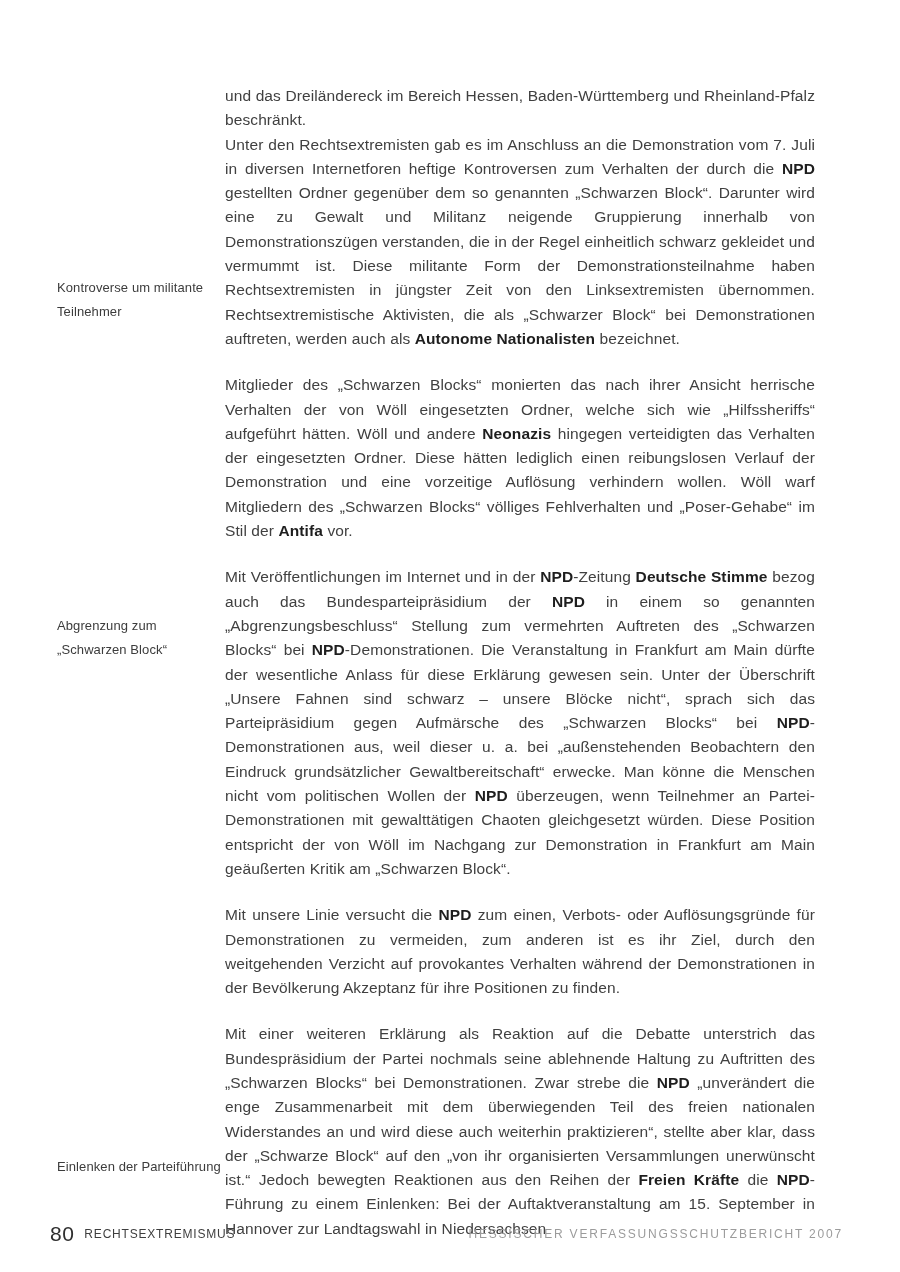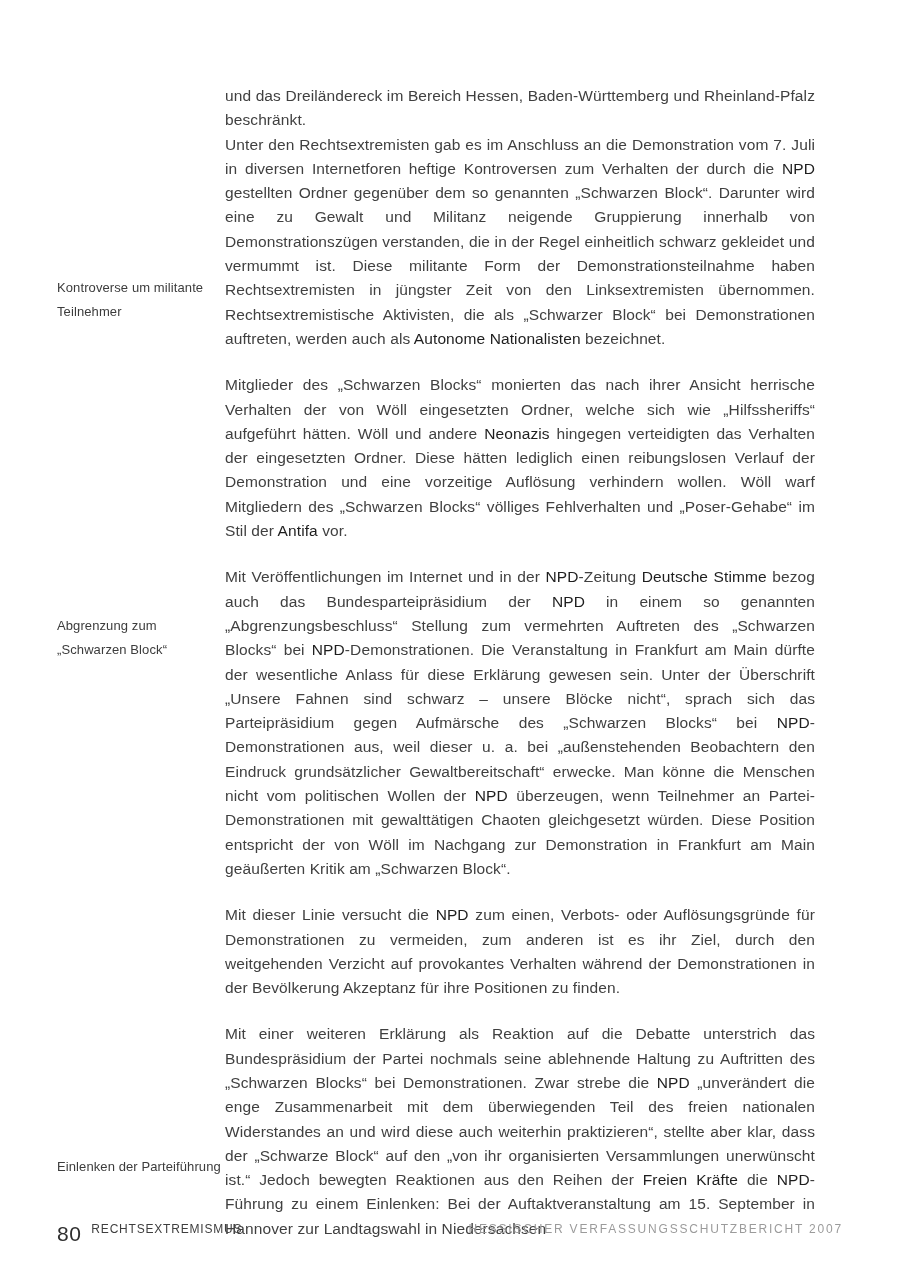--- a/index.html
+++ b/index.html
@@ -32,21 +32,21 @@
 
   .body-text {
     font-size: 15.5px;
     line-height: 24.3px;
     color: var(--body-text);
     text-align: justify;
     margin-bottom: 22px;
     letter-spacing: 0.1px;
   }
   .body-text .b {
-    font-weight: normal;
+    font-weight: bold;
     color: var(--bold-text);
   }
 
   .intro { margin-bottom: 0; }
 
   .heading {
     font-size: 18px;
     line-height: 26px;
     font-weight: 400;
     color: var(--heading-blue);
@@ -64,25 +64,25 @@
     color: var(--note-text);
     letter-spacing: 0.1px;
   }
   .margin-note div { white-space: nowrap; }
   #note-0 { top: 276px; }
   #note-1 { top: 614px; }
   #note-2 { top: 1155px; }
 
   .footer {
     position: absolute;
-    left: 57px;
+    left: 50px;
     right: 57px;
     top: 1222px;
     display: flex;
-    align-items: flex-start;
+    align-items: center;
   }
   .page-number {
     font-size: 21px;
     color: #2e2e2e;
     letter-spacing: 0.5px;
   }
   .footer-section {
     font-size: 12px;
     letter-spacing: 0.8px;
     color: var(--footer-left);
@@ -103,21 +103,21 @@
   <div class="content">
     <p class="body-text intro"><span>und das Dreiländereck im Bereich Hessen, Baden-Württemberg und Rheinland-Pfalz beschränkt.</span></p>
 
 
     <p class="body-text"><span>Unter den Rechtsextremisten gab es im Anschluss an die Demonstration vom 7. Juli in diversen Internetforen heftige Kontroversen zum Verhalten der durch die </span><span class="b">NPD</span><span> gestellten Ordner gegenüber dem so genannten „Schwarzen Block“. Darunter wird eine zu Gewalt und Militanz neigende Gruppierung innerhalb von Demonstrationszügen verstanden, die in der Regel einheitlich schwarz gekleidet und vermummt ist. Diese militante Form der Demonstrationsteilnahme haben Rechtsextremisten in jüngster Zeit von den Linksextremisten übernommen. Rechtsextremistische Aktivisten, die als „Schwarzer Block“ bei Demonstrationen auftreten, werden auch als </span><span class="b">Autonome Nationalisten</span><span> bezeichnet.</span></p>
 
     <p class="body-text"><span>Mitglieder des „Schwarzen Blocks“ monierten das nach ihrer Ansicht herrische Verhalten der von Wöll eingesetzten Ordner, welche sich wie „Hilfssheriffs“ aufgeführt hätten. Wöll und andere </span><span class="b">Neonazis</span><span> hingegen verteidigten das Verhalten der eingesetzten Ordner. Diese hätten lediglich einen reibungslosen Verlauf der Demonstration und eine vorzeitige Auflösung verhindern wollen. Wöll warf Mitgliedern des „Schwarzen Blocks“ völliges Fehlverhalten und „Poser-Gehabe“ im Stil der </span><span class="b">Antifa</span><span> vor.</span></p>
 
     <p class="body-text"><span>Mit Veröffentlichungen im Internet und in der </span><span class="b">NPD</span><span>-Zeitung </span><span class="b">Deutsche Stimme</span><span> bezog auch das Bundesparteipräsidium der </span><span class="b">NPD</span><span> in einem so genannten „Abgrenzungsbeschluss“ Stellung zum vermehrten Auftreten des „Schwarzen Blocks“ bei </span><span class="b">NPD</span><span>-Demonstrationen. Die Veranstaltung in Frankfurt am Main dürfte der wesentliche Anlass für diese Erklärung gewesen sein. Unter der Überschrift „Unsere Fahnen sind schwarz – unsere Blöcke nicht“, sprach sich das Parteipräsidium gegen Aufmärsche des „Schwarzen Blocks“ bei </span><span class="b">NPD</span><span>-Demonstrationen aus, weil dieser u. a. bei „außenstehenden Beobachtern den Eindruck grundsätzlicher Gewaltbereitschaft“ erwecke. Man könne die Menschen nicht vom politischen Wollen der </span><span class="b">NPD</span><span> überzeugen, wenn Teilnehmer an Partei-Demonstrationen mit gewalttätigen Chaoten gleichgesetzt würden. Diese Position entspricht der von Wöll im Nachgang zur Demonstration in Frankfurt am Main geäußerten Kritik am „Schwarzen Block“.</span></p>
 
-    <p class="body-text"><span>Mit dieser Linie versucht die </span><span class="b">NPD</span><span> zum einen, Verbots- oder Auflösungsgründe für Demonstrationen zu vermeiden, zum anderen ist es ihr Ziel, durch den weitgehenden Verzicht auf provokantes Verhalten während der Demonstrationen in der Bevölkerung Akzeptanz für ihre Positionen zu finden.</span></p>
+    <p class="body-text"><span>Mit unsere Linie versucht die </span><span class="b">NPD</span><span> zum einen, Verbots- oder Auflösungsgründe für Demonstrationen zu vermeiden, zum anderen ist es ihr Ziel, durch den weitgehenden Verzicht auf provokantes Verhalten während der Demonstrationen in der Bevölkerung Akzeptanz für ihre Positionen zu finden.</span></p>
 
     <p class="body-text"><span>Mit einer weiteren Erklärung als Reaktion auf die Debatte unterstrich das Bundespräsidium der Partei nochmals seine ablehnende Haltung zu Auftritten des „Schwarzen Blocks“ bei Demonstrationen. Zwar strebe die </span><span class="b">NPD</span><span> „unverändert die enge Zusammenarbeit mit dem überwiegenden Teil des freien nationalen Widerstandes an und wird diese auch weiterhin praktizieren“, stellte aber klar, dass der „Schwarze Block“ auf den „von ihr organisierten Versammlungen unerwünscht ist.“ Jedoch bewegten Reaktionen aus den Reihen der </span><span class="b">Freien Kräfte</span><span> die </span><span class="b">NPD</span><span>-Führung zu einem Einlenken: Bei der Auftaktveranstaltung am 15. September in Hannover zur Landtagswahl in Niedersachsen</span></p>
   </div>
 
   <aside id="note-1" class="margin-note">
       <div>Abgrenzung zum</div>
       <div>„Schwarzen Block“</div>
     </aside>
 
   <aside id="note-0" class="margin-note">

